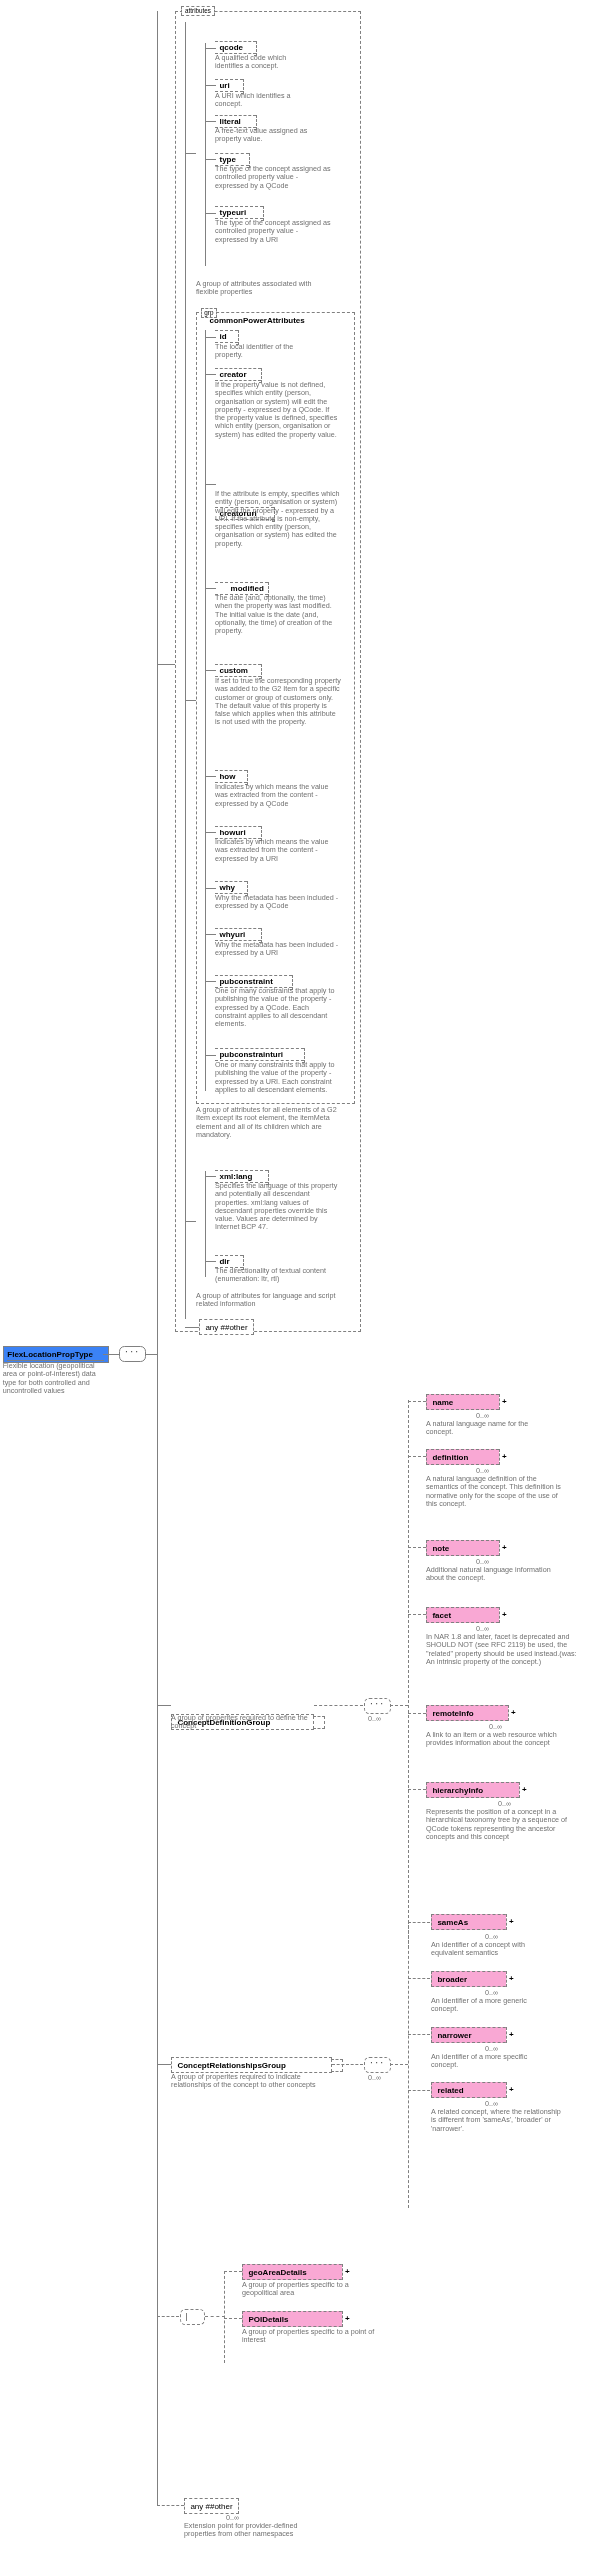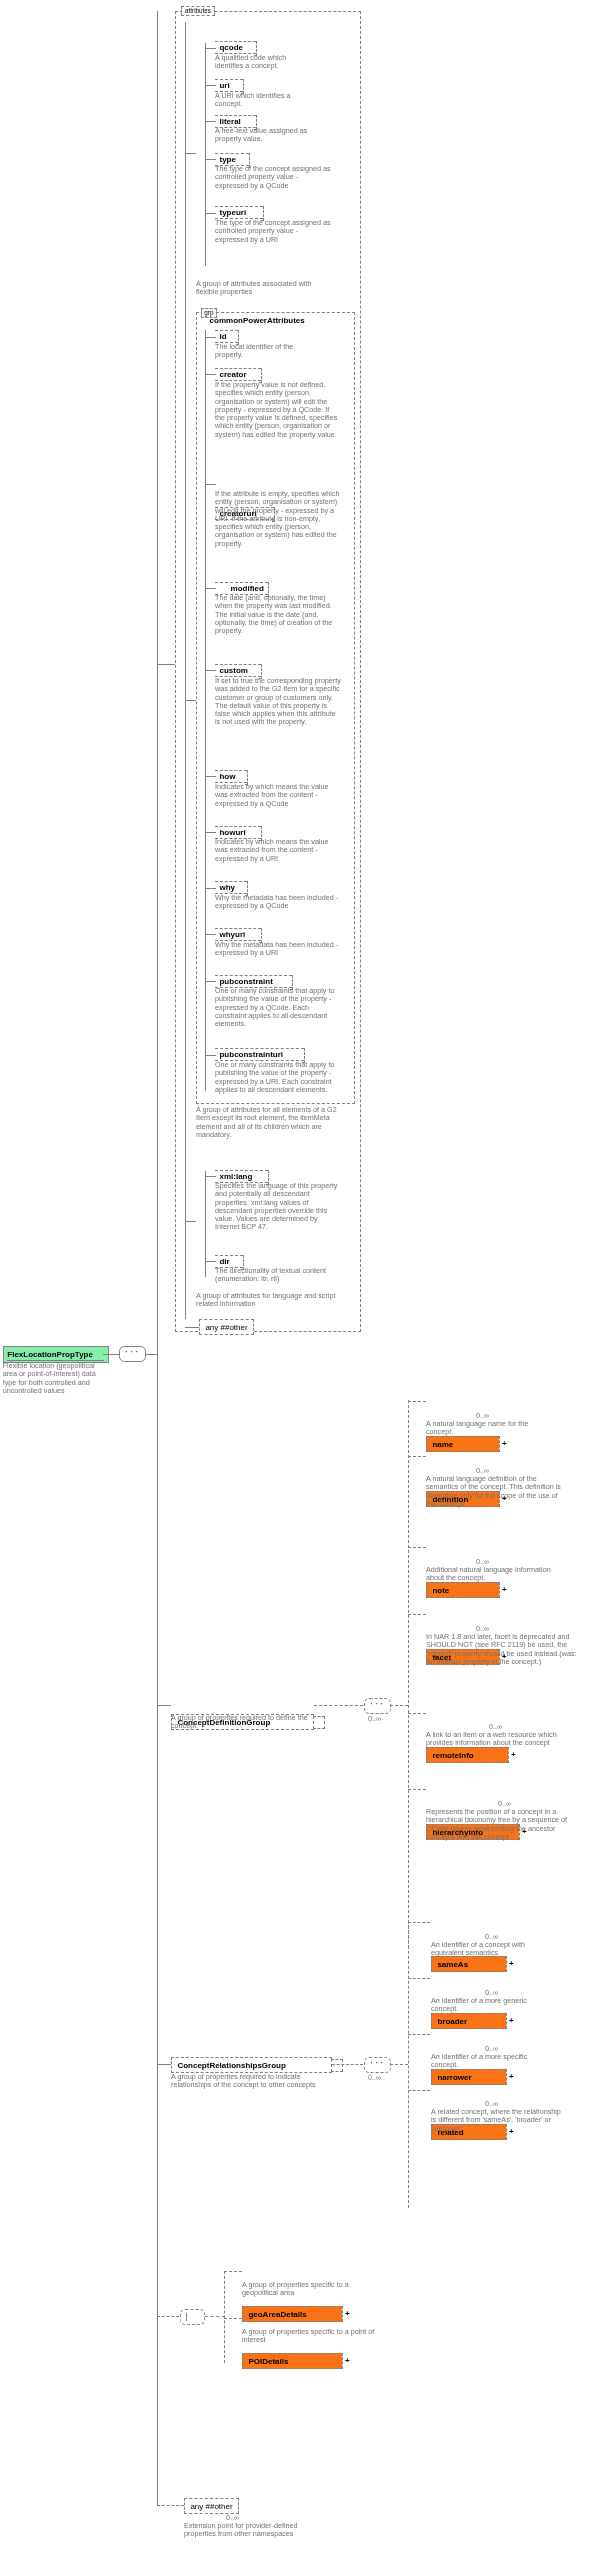--- a/index.html
+++ b/index.html
@@ -12,21 +12,21 @@
   }
   .canvas {
     position: relative;
     width: 617px;
     height: 2576px;
     background: #ffffff;
   }
   .root-box {
     position: absolute;
     border: 0.9px solid #808080;
-    background: #86efac;
+    background: #3b82f6;
     padding: 1.8px 3.6px;
   }
   .root-title {
     font-weight: bold;
     font-size: 8px;
     padding: 0.9px 0;
     border-bottom: 0.9px solid #808080;
   }
   .box-desc-only {
     position: absolute;
@@ -81,25 +81,24 @@
   }
   .group-desc {
     position: absolute;
     font-size: 7.2px;
     color: #707070;
     line-height: 1.15;
   }
   .element-box {
     position: absolute;
     border: 0.9px solid #808080;
-    background: #f97316;
+    background: #f9a8d4;
     font-size: 8px;
     font-weight: bold;
     padding: 2.7px 5.4px;
-    margin-top: 42px;
   }
   .element-box.dashed {
     border-style: dashed;
   }
   .element-box .expand {
     position: absolute;
     right: -0.9px;
     top: -0.9px;
     bottom: -0.9px;
     width: 9px;

